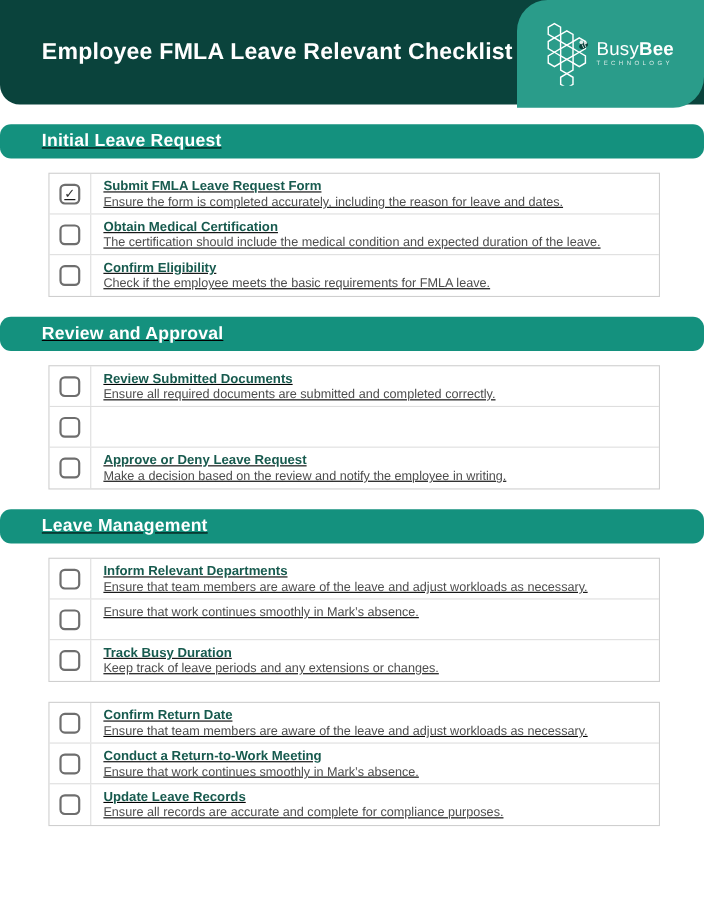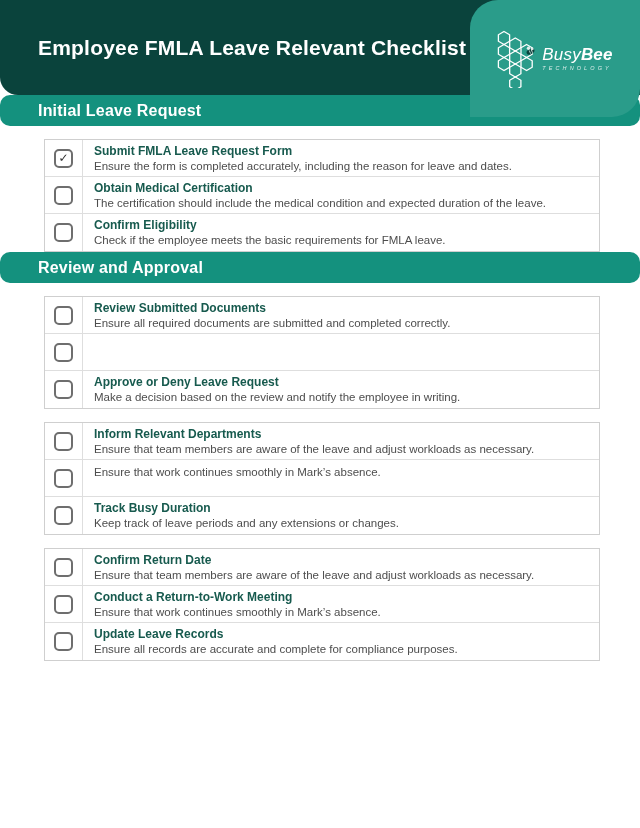--- a/index.html
+++ b/index.html
@@ -23,27 +23,26 @@
     transform:translateY(-50%);
     color:#ffffff;
     font-size:21px;
     font-weight:bold;
     letter-spacing:.2px;
     white-space:nowrap;
   }
   .logo-panel{
     position:absolute;
     top:0;right:0;
-    width:170px;height:117px;
+    width:170px;height:98px;
     background:#2a9c8a;
     border-radius:28px 0 28px 0;
     display:flex;
     align-items:center;
     justify-content:center;
-    font-style:italic;
   }
   .logo{
     display:flex;
     align-items:center;
     gap:5px;
   }
   .logo-hex{display:block;}
   .logo-text-col{display:flex;flex-direction:column;line-height:1;}
   .logo-name{
     color:#ffffff;
@@ -53,21 +52,21 @@
   }
   .logo-name b{font-weight:bold;}
   .logo-tagline{
     margin-top:3px;
     color:#d9ece8;
     font-size:5.5px;
     letter-spacing:3.1px;
     white-space:nowrap;
   }
   
-  .section{}
+  .section{margin-top:18px;text-decoration:underline;}
   .section:first-of-type{margin-top:16px;}
   .section-banner{
     height:31px;
     background:#14917e;
     border-radius:10px;
     color:#ffffff;
     font-size:16px;
     font-weight:bold;
     line-height:31px;
     padding-left:38px;
@@ -218,20 +217,21 @@
       </div>
       <div class="text-cell">
         <div class="item-title">Approve or Deny Leave Request</div>
         <div class="item-desc">Make a decision based on the review and notify the employee in writing.</div>
       </div>
     </div>
   </div>
 </div>
 
 <div class="section">
+  <div class="section-banner">Leave Management</div>
   <div class="checklist">
     <div class="check-row">
       <div class="check-cell">
         <div class="checkbox"></div>
       </div>
       <div class="text-cell">
         <div class="item-title">Inform Relevant Departments</div>
         <div class="item-desc">Ensure that team members are aware of the leave and adjust workloads as necessary.</div>
       </div>
     </div>

